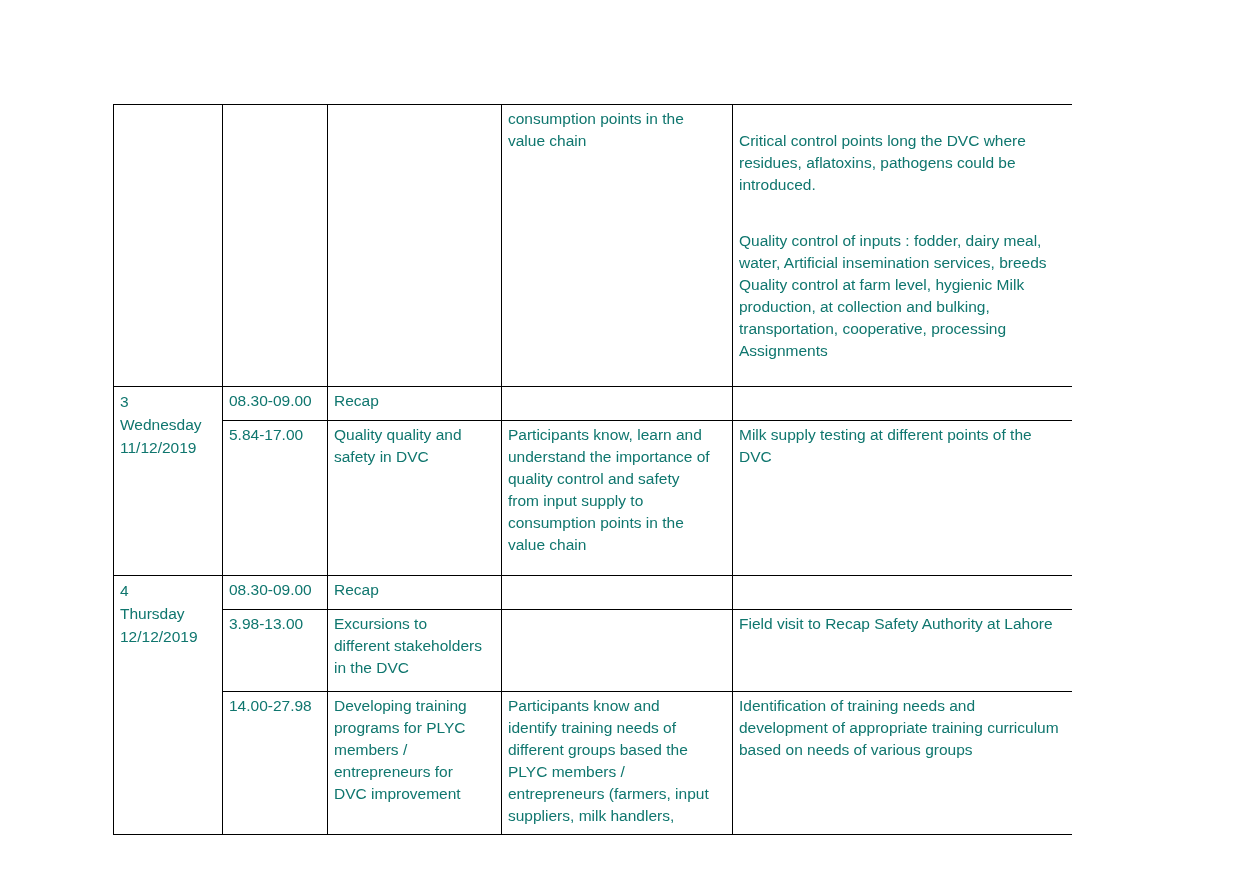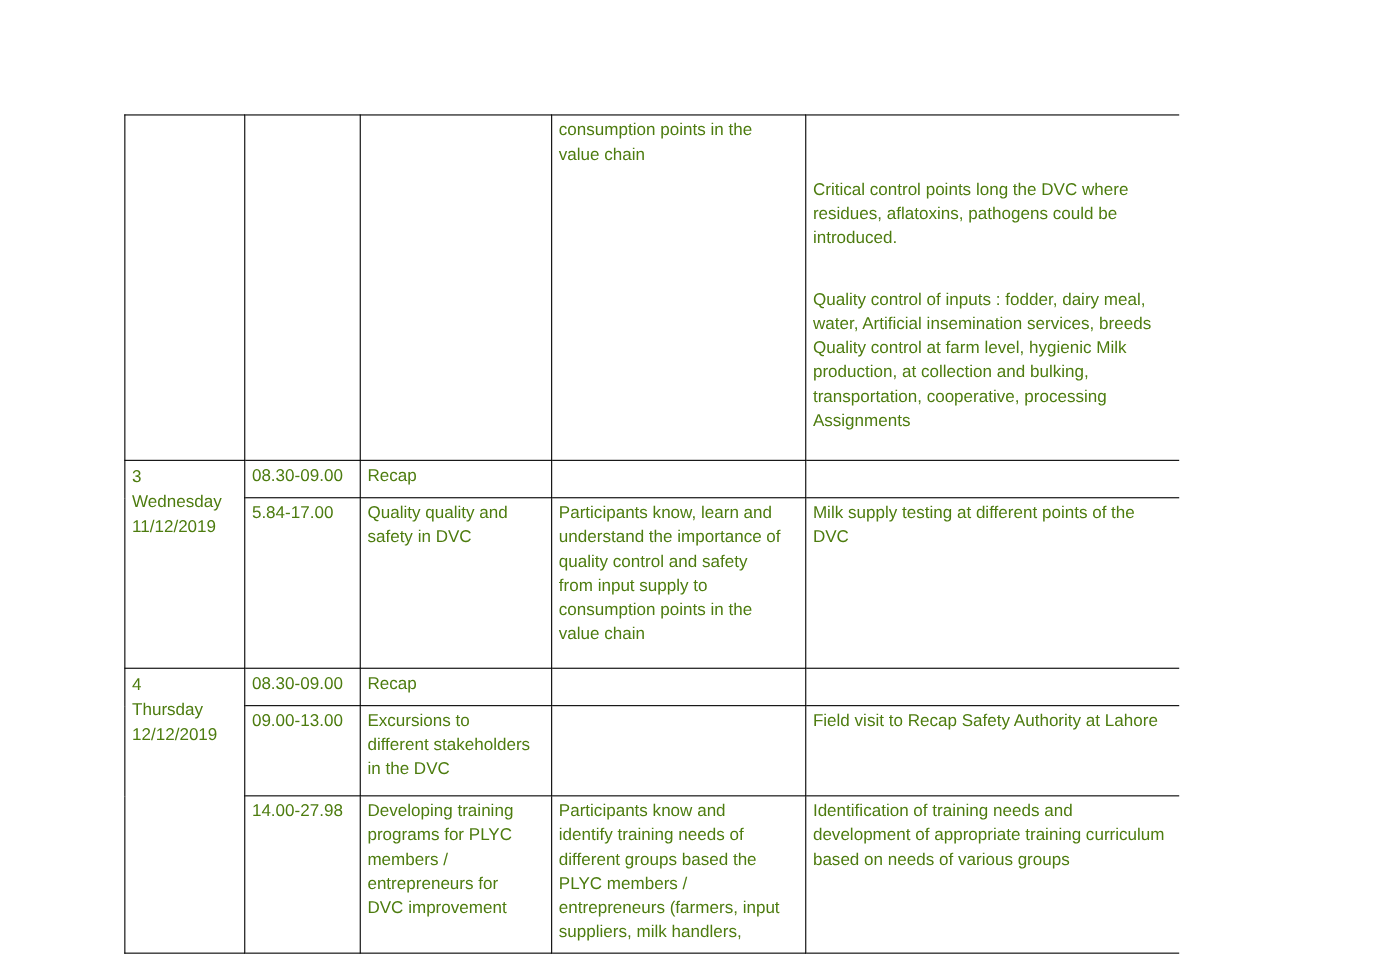--- a/index.html
+++ b/index.html
@@ -3,21 +3,21 @@
 <meta charset="utf-8">
 <style>
   * { box-sizing: border-box; }
   html, body { margin: 0; padding: 0; background: #ffffff; }
   .page {
     position: relative;
     width: 1072px;
     height: 882px;
     background: #ffffff;
     font-family: "Liberation Sans", sans-serif;
-    color: #4d7c0f;
+    color: #0f766e;
     overflow: hidden;
   }
   table.schedule {
     position: absolute;
     left: 113px;
     top: 104px;
     width: 976px;
     border-collapse: collapse;
     table-layout: fixed;
   }
@@ -25,21 +25,21 @@
     border: 1.5px solid #000000;
     vertical-align: top;
     padding: 3px 5px 2px 6px;
     font-size: 15.5px;
     line-height: 22px;
     white-space: pre-line;
     overflow: hidden;
     font-weight: 400;
   }
   table.schedule td.day-cell { line-height: 23px; }
-  .para { white-space: pre-line; margin-top: 32px; }
+  .para { white-space: pre-line; }
   .para + .para { margin-top: 12px; }
 </style>
 </head>
 <body>
 
 <div class="page">
   <table class="schedule">
     <colgroup>
       <col style="width:109px">
       <col style="width:105px">
@@ -95,21 +95,21 @@
         <td class="day-cell" rowspan="3">4
 Thursday
 12/12/2019</td>
         <td>08.30-09.00</td>
         <td>Recap</td>
         <td></td>
         <td></td>
       </tr>
 
       <tr style="height:82px">
-        <td>09.00-13.00</td>
+        <td>3.98-13.00</td>
         <td>Excursions to
 different stakeholders
 in the DVC</td>
         <td></td>
         <td>Field visit to Recap Safety Authority at Lahore</td>
       </tr>
 
       <tr style="height:143px">
         <td>14.00-27.98</td>
         <td>Developing training

